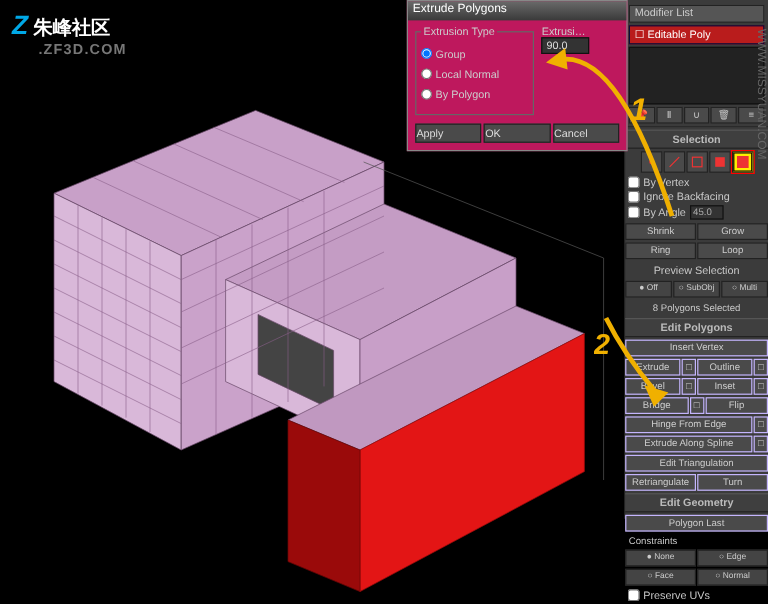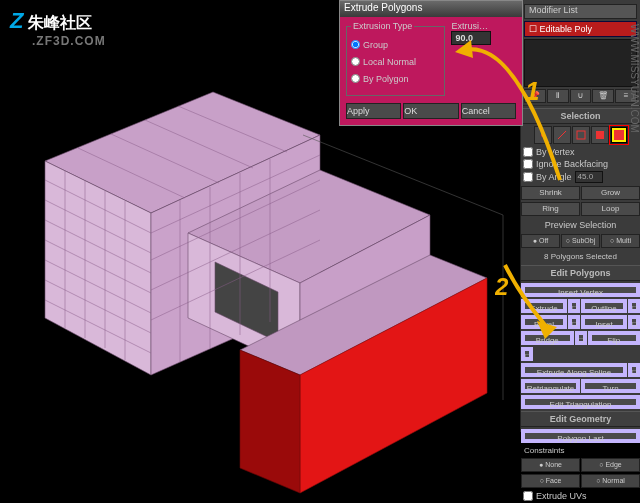--- a/index.html
+++ b/index.html
@@ -17,33 +17,33 @@
   .subobj { width: 18px; height: 18px; background: #4a4a4a; border: 1px solid #222; display: flex; align-items: center; justify-content: center; cursor: pointer; }
   .subobj.sel { background: #ffee00; box-shadow: inset 0 0 0 1px #000, 0 0 0 1px #f00; }
   .chk { display: flex; align-items: center; gap: 3px; padding: 1px 2px; }
   .chk input { width: 10px; height: 10px; }
   .chk .tx { font-size: 9px; }
   .row2 { display: flex; gap: 1px; margin: 2px 0; }
   .row2 .b { flex: 1; height: 14px; background: #4a4a4a; border: 1px solid #222; font-size: 8px; color: #ccc; text-align: center; line-height: 12px; cursor: pointer; }
   .row3 { display: flex; gap: 1px; margin: 2px 0; }
   .row3 .b { flex: 1; height: 14px; background: #444; border: 1px solid #222; font-size: 7px; color: #ccc; text-align: center; line-height: 12px; cursor: pointer; }
   .rollout h6 { font-size: 9px; color: #bbb; text-align: center; border-top: 1px solid #555; border-bottom: 1px solid #222; padding: 2px 0; background: #3f3f3f; margin-top: 2px; }
-  .editbtn { flex: 1; height: 14px; background: #4a4a4a; border: 4px solid #c4b5fd; font-size: 8px; color: #ccc; text-align: center; line-height: 12px; cursor: pointer; }
+  .editbtn { flex: 1; height: 14px; background: #4a4a4a; border: 1px solid #c4b5fd; font-size: 8px; color: #ccc; text-align: center; line-height: 12px; cursor: pointer; }
   .editbtn.square { flex: 0 0 12px; width: 12px; }
   .spinner { display: inline-block; width: 28px; height: 12px; background: #333; border: 1px solid #111; color: #aaa; font-size: 8px; line-height: 10px; padding: 0 2px; }
   .dialog { position: absolute; left: 339px; top: 0; width: 184px; background: #be185d; border: 1px solid #888; color: #ccc; font-size: 9px; z-index: 10; }
   .dialog .titlebar { height: 16px; background: linear-gradient(#6a6a6a,#3a3a3a); color: #fff; padding: 1px 4px; font-size: 10px; }
   .dialog .body { padding: 4px 6px; }
   .fieldset { border: 1px solid #666; padding: 2px 4px 4px; margin-bottom: 3px; }
   .fieldset legend { font-size: 9px; padding: 0 2px; }
   .radio { display: flex; align-items: flex-start; gap: 3px; margin: 7px 0; }
   .radio input { width: 9px; height: 9px; }
   .dbtns { display: flex; gap: 2px; padding: 0 6px 6px; }
   .dbtns .b { flex: 1; height: 16px; background: #4a4a4a; border: 1px solid #222; font-size: 9px; color: #ddd; text-align: left; line-height: 14px; cursor: pointer; }
-  .dspinner { display: inline-block; width: 40px; height: 14px; background: #333; border: 1px solid #111; color: #ddd; font-size: 9px; line-height: 12px; padding: 0 3px; font-weight: bold; }
+  .dspinner { display: inline-block; width: 40px; height: 14px; background: #333; border: 1px solid #111; color: #ddd; font-size: 9px; line-height: 12px; padding: 0 3px; }
   .dbody-row { display: flex; justify-content: space-between; }
   .watermark { position: absolute; top: 8px; left: 10px; z-index: 5; font-weight: bold; }
   .wm1 { font-size: 16px; color: #fff; font-family: Arial; }
   .wm1 .z { color: #00a8e6; font-size: 22px; font-style: italic; font-weight: 900; }
   .wm2 { color: #777; font-size: 12px; margin-left: 22px; letter-spacing: 1px; }
   .wm-top { position: absolute; top: 2px; right: 128px; color: #555; font-size: 11px; z-index: 4; }
   .wm-right { position: absolute; top: 24px; right: 0; color: #666; font-size: 10px; z-index: 15; writing-mode: vertical-lr; }
   .arrow { position: absolute; z-index: 20; pointer-events: none; }
 </style>
 </head>
@@ -243,47 +243,48 @@
         <div class="editbtn square">□</div>
       <div class="editbtn">Inset</div>
         <div class="editbtn square">□</div>
     </div>
     <div class="row2">
       <div class="editbtn">Bridge</div>
         <div class="editbtn square">□</div>
       <div class="editbtn">Flip</div>
     </div>
     <div class="row2">
+        <div class="editbtn">Hinge From Edge</div>
         <div class="editbtn square">□</div>
       </div>
     <div class="row2">
         <div class="editbtn">Extrude Along Spline</div>
         <div class="editbtn square">□</div>
+      </div>
+    <div class="row2">
+        <div class="editbtn">Edit Triangulation</div>
       </div>
     <div class="row2">
         <div class="editbtn">Retriangulate</div>
         <div class="editbtn">Turn</div>
-      </div>
-    <div class="row2">
-        <div class="editbtn">Edit Triangulation</div>
       </div>
   </div>
 
   <div class="rollout">
     <h6>Edit Geometry</h6>
     <div class="row2">
         <div class="editbtn">Polygon Last</div>
       </div>
     <div style="padding:1px 3px;font-size:8px;">Constraints</div>
     <div class="row3">
       <label class="b">● <span>None</span></label>
       <label class="b">○ <span>Edge</span></label>
     </div>
     <div class="row3">
       <label class="b">○ <span>Face</span></label>
       <label class="b">○ <span>Normal</span></label>
     </div>
     <label class="chk">
         <input type="checkbox" style="">
-        <span class="tx">Extrude UVs</span>
+        <span class="tx">Preserve UVs</span>
       </label>
   </div>
 </div>
 
 </body></html>

